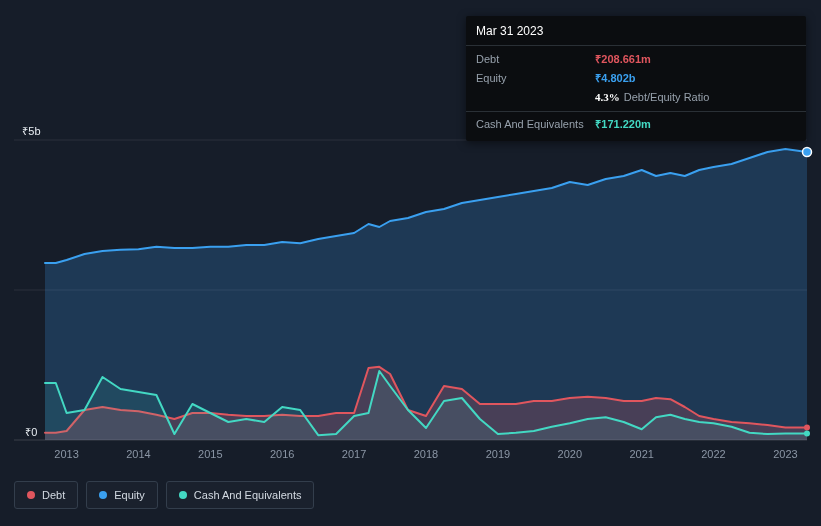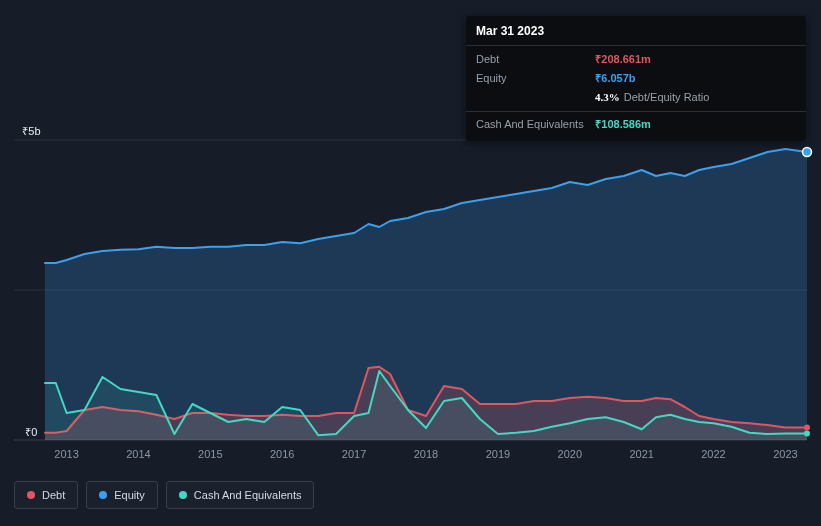--- a/index.html
+++ b/index.html
@@ -15,21 +15,21 @@
   .y-label.top { left:22px; top:123px;text-align:right; }
   .y-label.bottom { left:25px; top:424px; }
 
   .tooltip {
     position:absolute; left:466px; top:16px; width:340px;
     background:#0b0d10; border-radius:2px; z-index:5;
     color:#97a1ac; font-size:11px; padding-bottom:7px;
     box-shadow:0 2px 8px rgba(0,0,0,0.5);
   }
   .tt-header {
-    padding:8px 10px 7px; color:#ffffff; font-weight:bold; font-size:12px;
+    padding:8px 10px 7px; color:#ffffff; font-weight:normal; font-size:12px;
     border-bottom:1px solid #2a3036;
   }
   .tt-row { display:flex; align-items:center; padding:2px 10px; line-height:15px; }
   .tt-row.first { padding-top:6px; }
   .tt-row.bordered { border-top:1px solid #2a3036; margin-top:4px; padding-top:5px; }
   .tt-label { flex:0 0 119px; }
   .tt-value { font-weight:bold; }
   .v-red  { color:#e0565e; }
   .v-blue { color:#3aa0f0; }
   .v-teal { color:#43d8c3; }
@@ -81,30 +81,30 @@
   <span class="y-label bottom">₹0</span>
 
   <div class="tooltip">
     <div class="tt-header">Mar 31 2023</div>
     <div class="tt-row first">
       <span class="tt-label">Debt</span>
       <span class="tt-value v-red">₹208.661m</span>
     </div>
     <div class="tt-row">
       <span class="tt-label">Equity</span>
-      <span class="tt-value v-blue">₹6.057b</span>
+      <span class="tt-value v-blue">₹4.802b</span>
     </div>
     <div class="tt-row">
       <span class="tt-label"></span>
       <span class="tt-value v-white">4.3%</span>
       <span class="ratio-label">Debt/Equity Ratio</span>
     </div>
     <div class="tt-row bordered">
       <span class="tt-label">Cash And Equivalents</span>
-      <span class="tt-value v-teal">₹108.586m</span>
+      <span class="tt-value v-teal">₹171.220m</span>
     </div>
   </div>
 
   <div class="legend">
     <div class="legend-item">
       <span class="legend-dot" style="background: rgb(224, 86, 94);"></span>
       <span>Debt</span>
     </div>
     <div class="legend-item">
       <span class="legend-dot" style="background: rgb(58, 160, 240);"></span>

